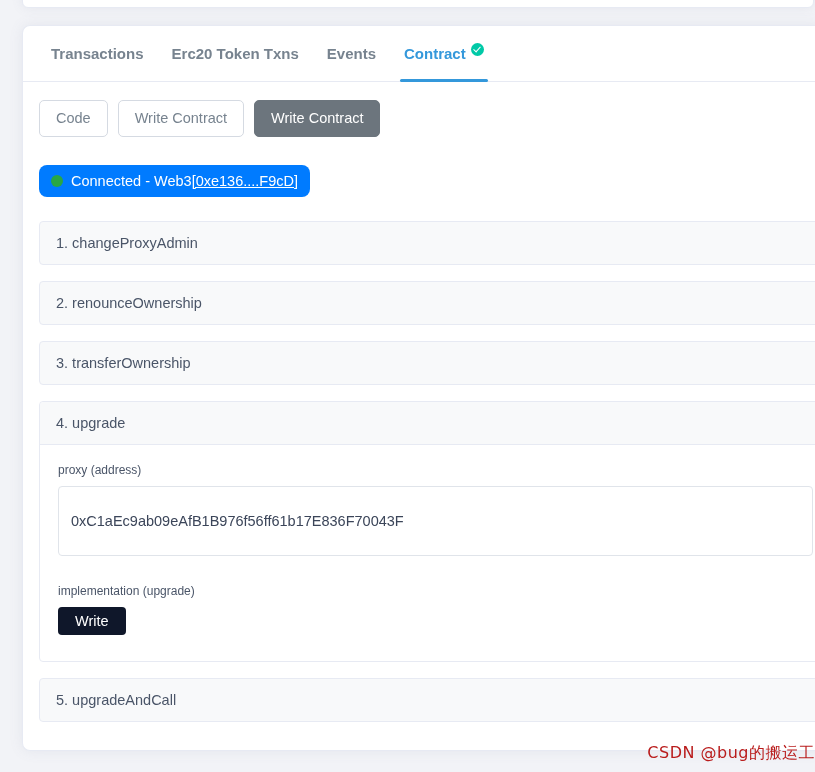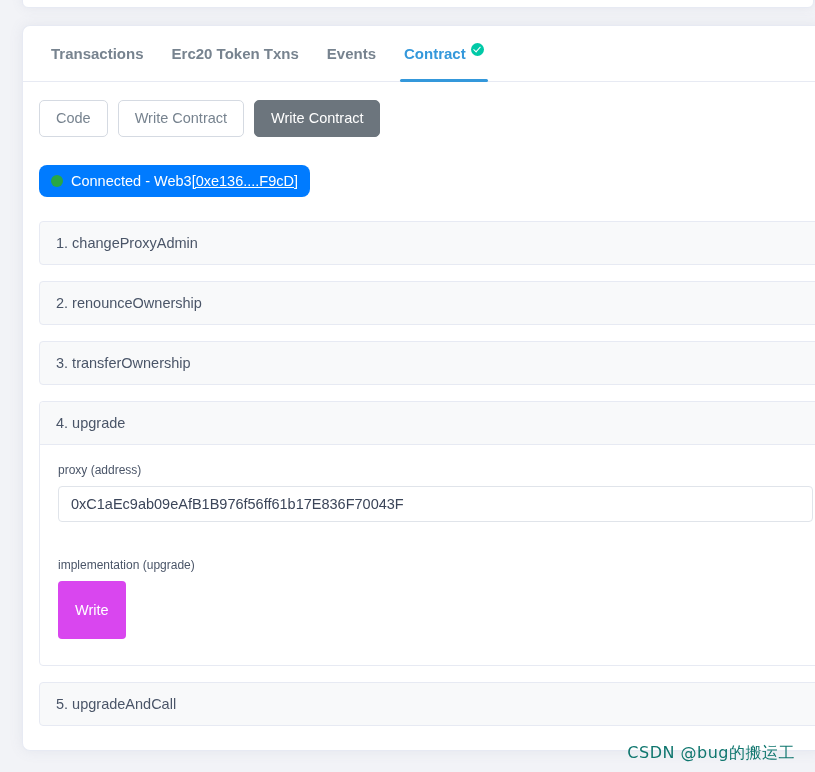--- a/index.html
+++ b/index.html
@@ -183,45 +183,45 @@
     font-size: 12px;
     color: #4a5568;
     margin-bottom: 9px;
   }
   .field-input {
     display: block;
     width: 100%;
     box-sizing: border-box;
     font-size: 14.5px;
     color: #3b4559;
-    padding: 9px 12px;
+    padding: 26px 12px;
     border: 1px solid #e0e4ea;
     border-radius: 4px;
     background: #ffffff;
     font-family: "Liberation Sans", sans-serif;
     outline: none;
-    margin-bottom: 36px;
+    margin-bottom: 28px;
   }
   .write-btn {
-    background: #d946ef;
+    background: #0f172a;
     color: #ffffff;
     border: none;
     border-radius: 4px;
     font-size: 14.5px;
-    padding: 21px 17px;
+    padding: 6px 17px;
     cursor: pointer;
     font-family: "Liberation Sans", sans-serif;
   }
 
   .watermark {
     position: absolute;
-    right: 20px;
+    right: 0;
     bottom: 8px;
     font-size: 16px;
-    color: #0f766e;
+    color: #b91c1c;
     font-family: "DejaVu Sans", sans-serif;
     letter-spacing: 0.5px;
   }
 </style>
 </head>
 <body>
 
 <div class="top-card-sliver"></div>
 
 <div class="main-card">

